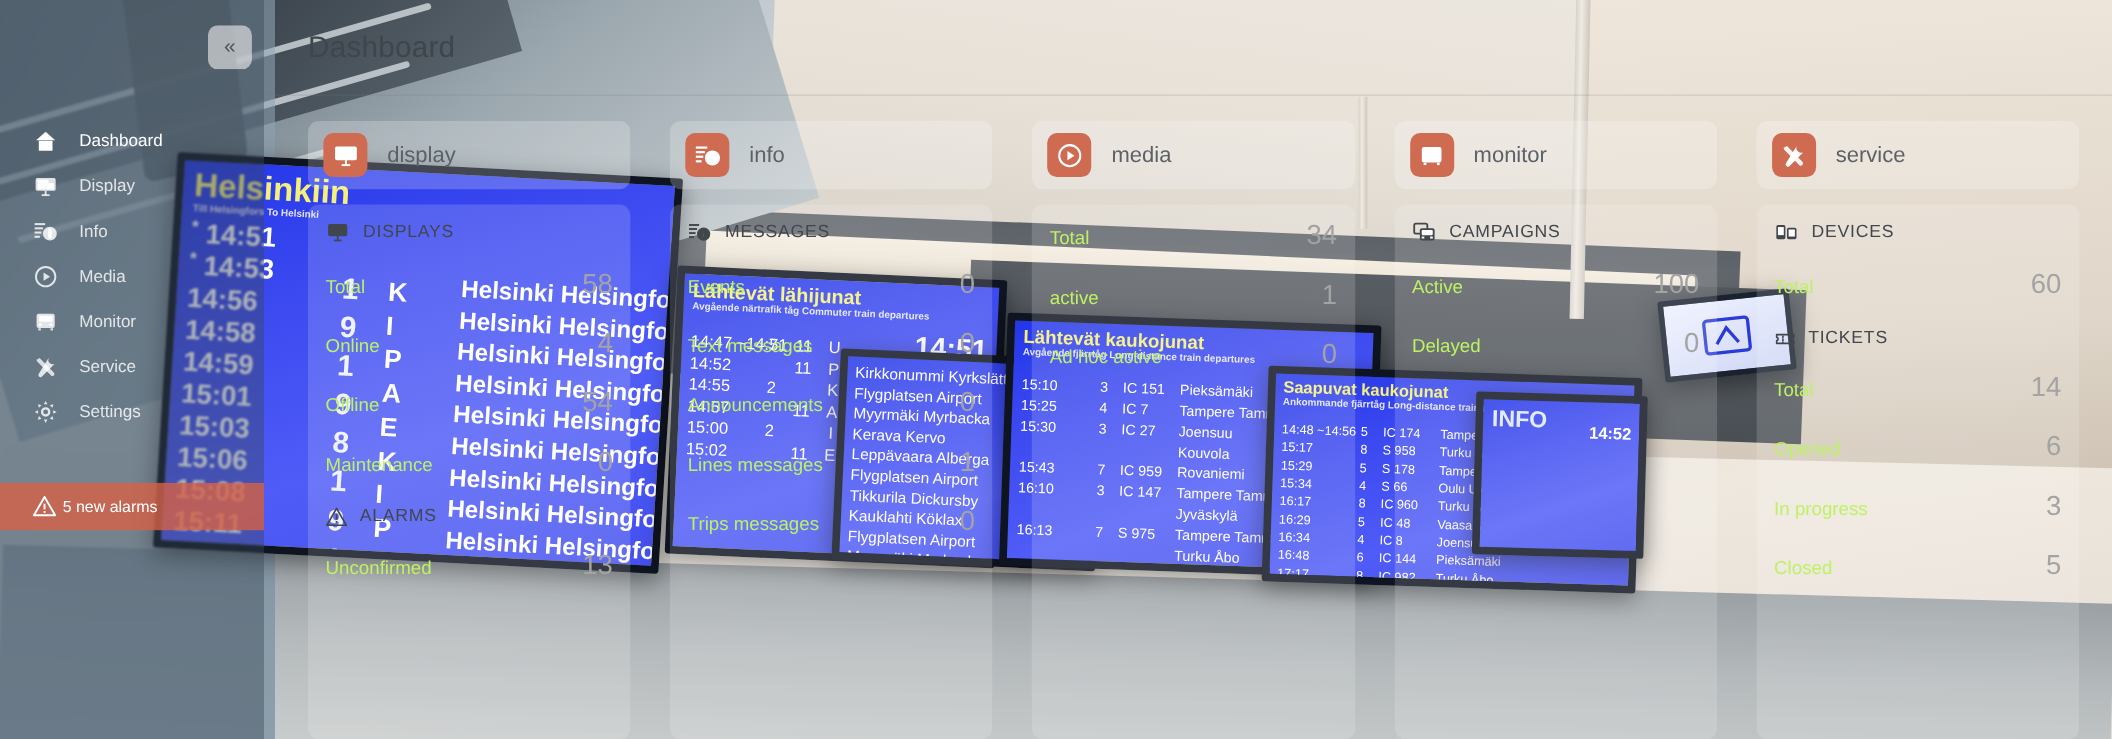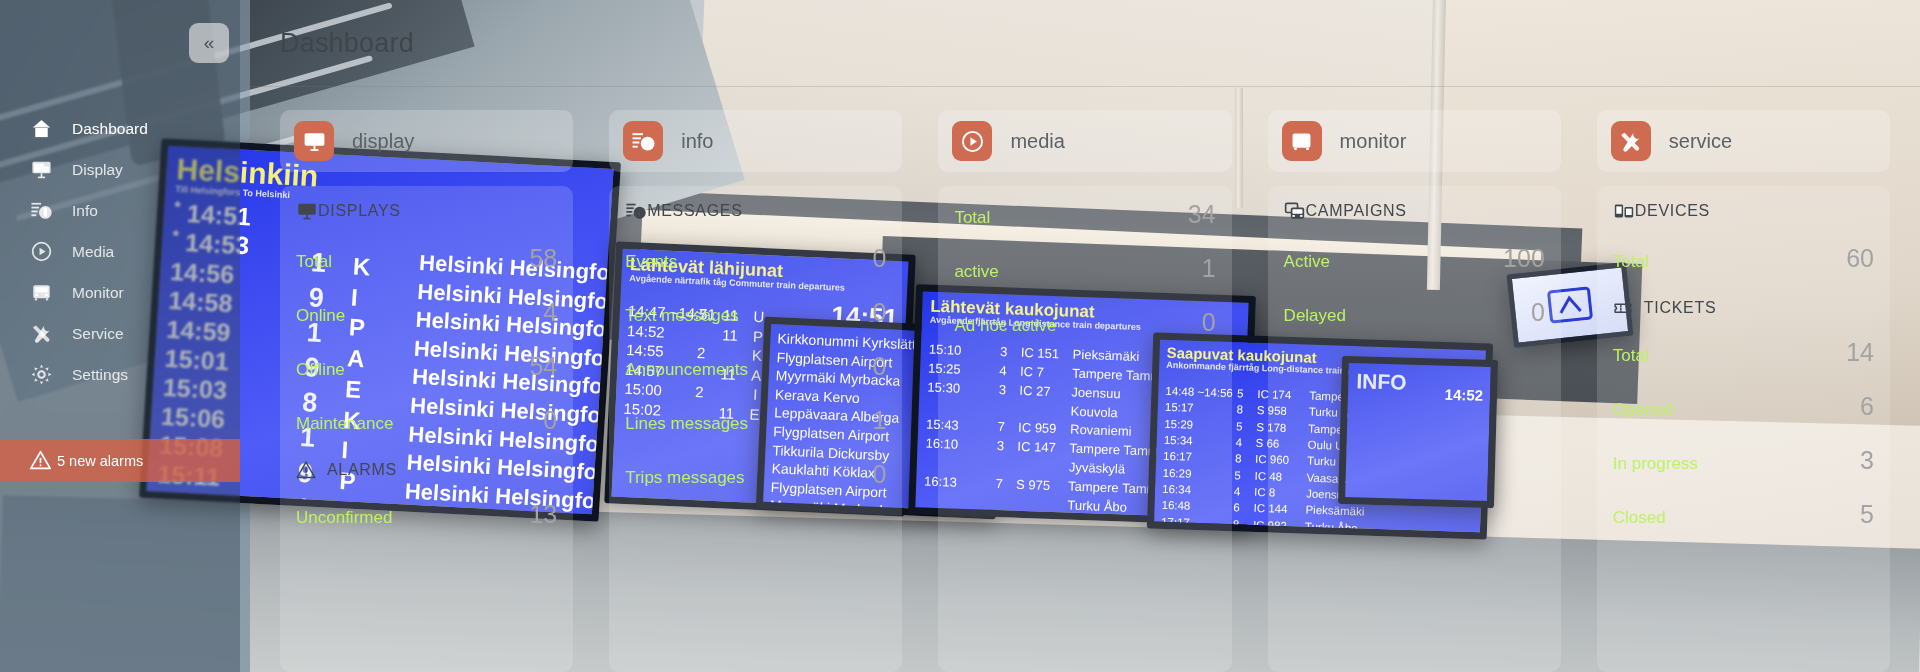--- a/index.html
+++ b/index.html
@@ -226,21 +226,21 @@
   .panels {
     position: absolute; left: 40px; right: 30px; top: 186px; bottom: 0;
     display: flex; gap: 36px;
   }
   .panel {
     flex: 1; border-radius: 10px;
     background: rgba(255,255,255,.16);
     padding: 14px 16px 10px 16px;
   }
   .panel-hd {
-    display: flex; align-items: center; margin-bottom: 22px;
+    display: flex; align-items: center; gap: 12px; margin-bottom: 22px;
     color: #41474c; font-size: 16px; letter-spacing: .7px;
   }
   .panel-hd .ph-ico { width: 22px; height: 22px; color: #41474c; display:flex; }
   .stat {
     display: flex; align-items: baseline; justify-content: space-between;
     margin-bottom: 25px;
   }
   .stat-lbl { font-size: 17px; color: #bef264; }
   .stat-val { font-size: 25px; color: #a3a3a3; }
   .sub-hd {

